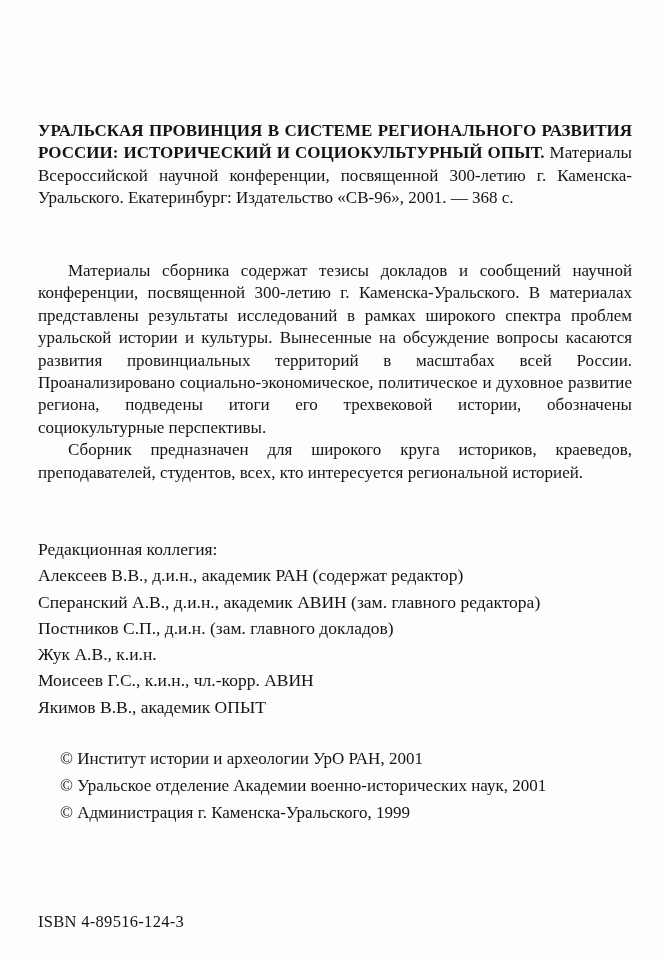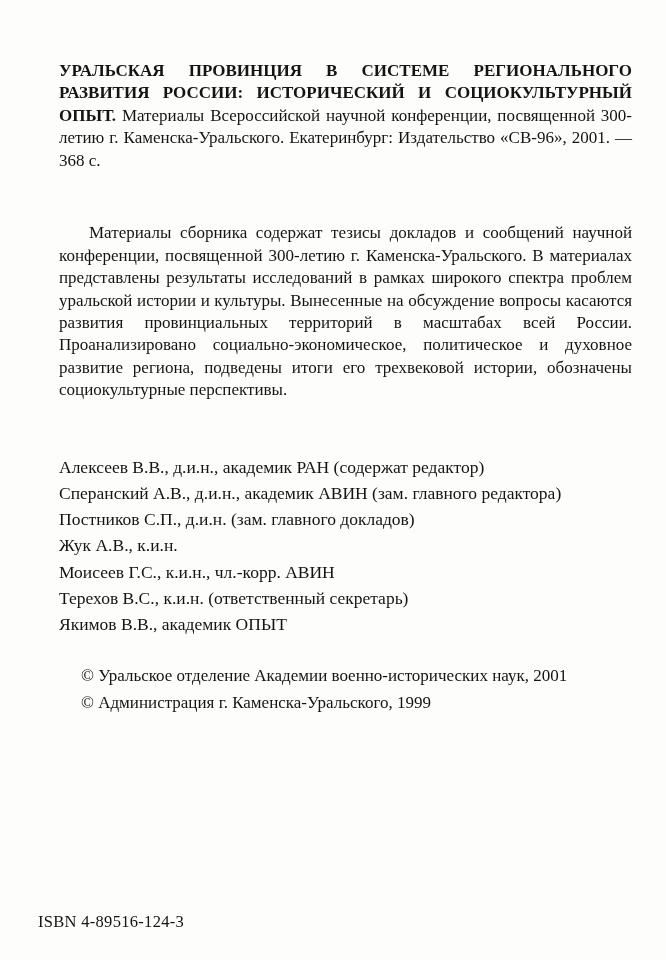--- a/index.html
+++ b/index.html
@@ -9,23 +9,22 @@
   body {
     width: 666px;
     height: 960px;
     background: #fdfdfc;
     color: #141414;
     font-family: "Liberation Serif", "DejaVu Serif", serif;
     position: relative;
     overflow: hidden;
   }
   .page {
-    padding: 60px 34px 0 38px;
+    padding: 120px 34px 0 38px;
     box-sizing: border-box;
-    margin-left: 21px;
   }
   .bib {
     margin: 0;
     font-size: 17px;
     line-height: 1.32;
     text-align: justify;
   }
   .bib .bold {
     font-weight: bold;
   }
@@ -62,32 +61,34 @@
 <body>
 
 <div class="page">
 
   <p class="bib">
     <span class="bold">УРАЛЬСКАЯ ПРОВИНЦИЯ В СИСТЕМЕ РЕГИОНАЛЬНОГО РАЗВИТИЯ РОССИИ: ИСТОРИЧЕСКИЙ И СОЦИОКУЛЬТУРНЫЙ ОПЫТ.</span><span> Материалы Всероссийской научной конференции, посвященной 300-летию г. Каменска-Уральского. Екатеринбург: Издательство «СВ-96», 2001. — 368 с.</span>
   </p>
 
   <div class="abstract">
     <p>Материалы сборника содержат тезисы докладов и сообщений научной конференции, посвященной 300-летию г. Каменска-Уральского. В материалах представлены результаты исследований в рамках широкого спектра проблем уральской истории и культуры. Вынесенные на обсуждение вопросы касаются развития провинциальных территорий в масштабах всей России. Проанализировано социально-экономическое, политическое и духовное развитие региона, подведены итоги его трехвековой истории, обозначены социокультурные перспективы.</p>
+    <p>Сборник предназначен для широкого круга историков, краеведов, преподавателей, студентов, всех, кто интересуется региональной историей.</p>
   </div>
 
   <div class="editorial">
+    <div>Редакционная коллегия:</div>
     <div>Алексеев В.В., д.и.н., академик РАН (содержат редактор)</div>
     <div>Сперанский А.В., д.и.н., академик АВИН (зам. главного редактора)</div>
     <div>Постников С.П., д.и.н. (зам. главного докладов)</div>
     <div>Жук А.В., к.и.н.</div>
     <div>Моисеев Г.С., к.и.н., чл.-корр. АВИН</div>
-    <div>Терехов В.С., к.и.н. (ответственный секретарь)</div>
     <div>Якимов В.В., академик ОПЫТ</div>
   </div>
 
   <div class="copyright">
+    <div>© Институт истории и археологии УрО РАН, 2001</div>
     <div>© Уральское отделение Академии военно-исторических наук, 2001</div>
     <div>© Администрация г. Каменска-Уральского, 1999</div>
   </div>
 
   <div class="isbn">ISBN 4-89516-124-3</div>
 
 </div>
 
 </body></html>

